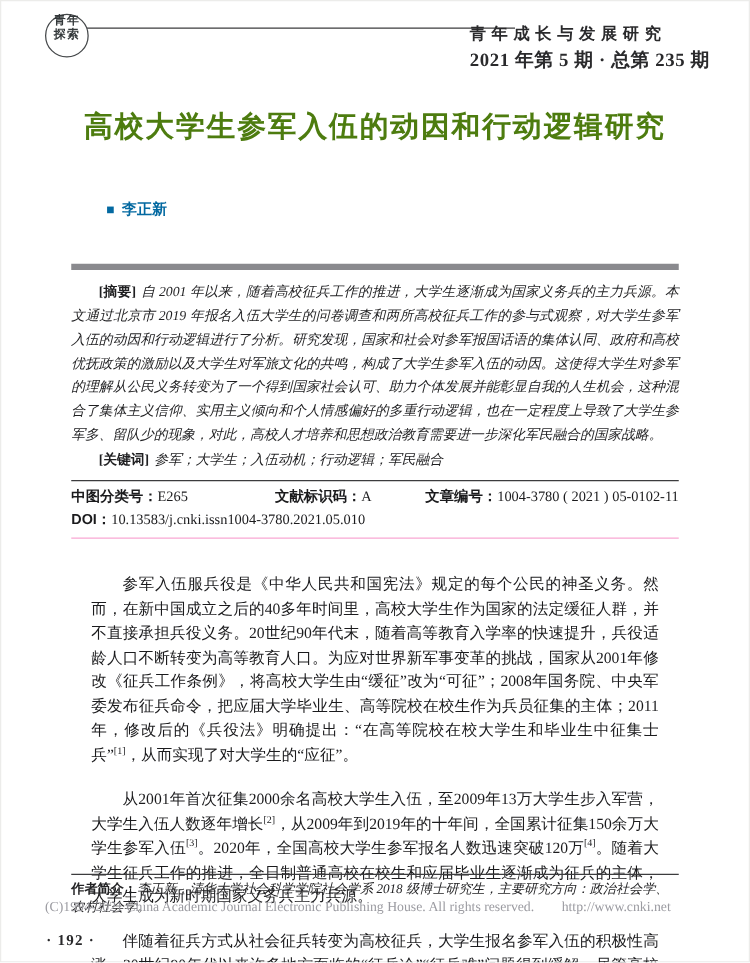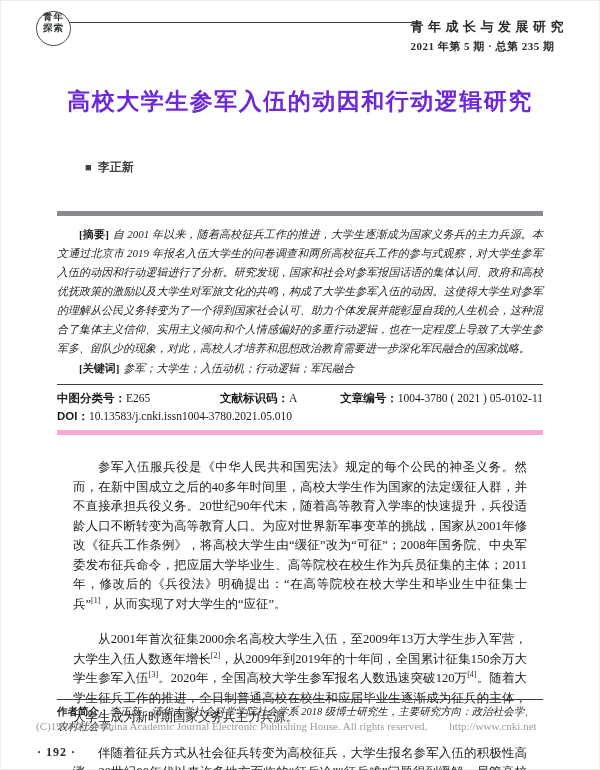--- a/index.html
+++ b/index.html
@@ -24,33 +24,33 @@
   .header-rule{
     position:absolute;left:68px;top:22px;width:344px;height:1px;background:#3c3c3e;
   }
   .header-right{
     position:absolute;right:32px;top:18px;
   }
   .journal-name{
     font-size:13px;font-weight:700;letter-spacing:4.5px;color:#2a2a2c;white-space:nowrap;
   }
   .issue-info{
-    font-size:11px;font-weight:700;margin-top:3px;color:#2a2a2c;letter-spacing:.5px;white-space:nowrap;
+    font-size:15px;font-weight:700;margin-top:3px;color:#2a2a2c;letter-spacing:.5px;white-space:nowrap;
   }
   
   .title{
     position:absolute;left:0;right:0;top:86px;margin:0;
     text-align:center;
     font-family:"Liberation Sans","DejaVu Sans",sans-serif;
-    font-size:23px;font-weight:700;letter-spacing:1.5px;color:#6d28d9;
+    font-size:23px;font-weight:700;letter-spacing:1.5px;color:#4d7c0f;
   }
   .author{
     position:absolute;left:85px;top:159px;
     font-family:"Liberation Sans","DejaVu Sans",sans-serif;
-    font-size:12px;font-weight:700;color:#404040;
+    font-size:12px;font-weight:700;color:#0369a1;
   }
   .author .bullet{font-size:11px;margin-right:6px;}
   
   .gray-bar{
     position:absolute;left:57px;top:211px;width:486px;height:5px;background:#8a8a8e;
   }
   .abstract{
     position:absolute;left:57px;top:225px;width:486px;
     font-size:11px;line-height:19px;text-align:justify;
     font-style:italic;color:#1f1f21;
@@ -58,21 +58,21 @@
   .abstract p{margin:0;text-indent:2em;}
   .abstract .label{
     font-style:normal;font-weight:700;
     font-family:Liberation Serif, serif;
     margin-right:4px;
   }
   .keywords{margin-top:1px !important;}
   
   .meta{
     position:absolute;left:57px;top:384px;width:486px;
-    border-top:1px solid #3c3c3e;border-bottom:5px solid #f9a8d4;
+    border-top:1px solid #3c3c3e;border-bottom:1px solid #f9a8d4;
     padding:5px 0 6px 0;font-size:11.5px;color:#1b1b1d;
   }
   .meta-row1{display:flex;line-height:16px;}
   .meta-item1{width:190px;}
   .meta-item2{width:140px;}
   .meta-item3{flex:1;text-align:left;white-space:nowrap;}
   .meta-row2{line-height:16px;margin-top:2px;}
   .meta .mlabel{
     font-weight:700;font-family:"Liberation Sans","DejaVu Sans",sans-serif;
   }

